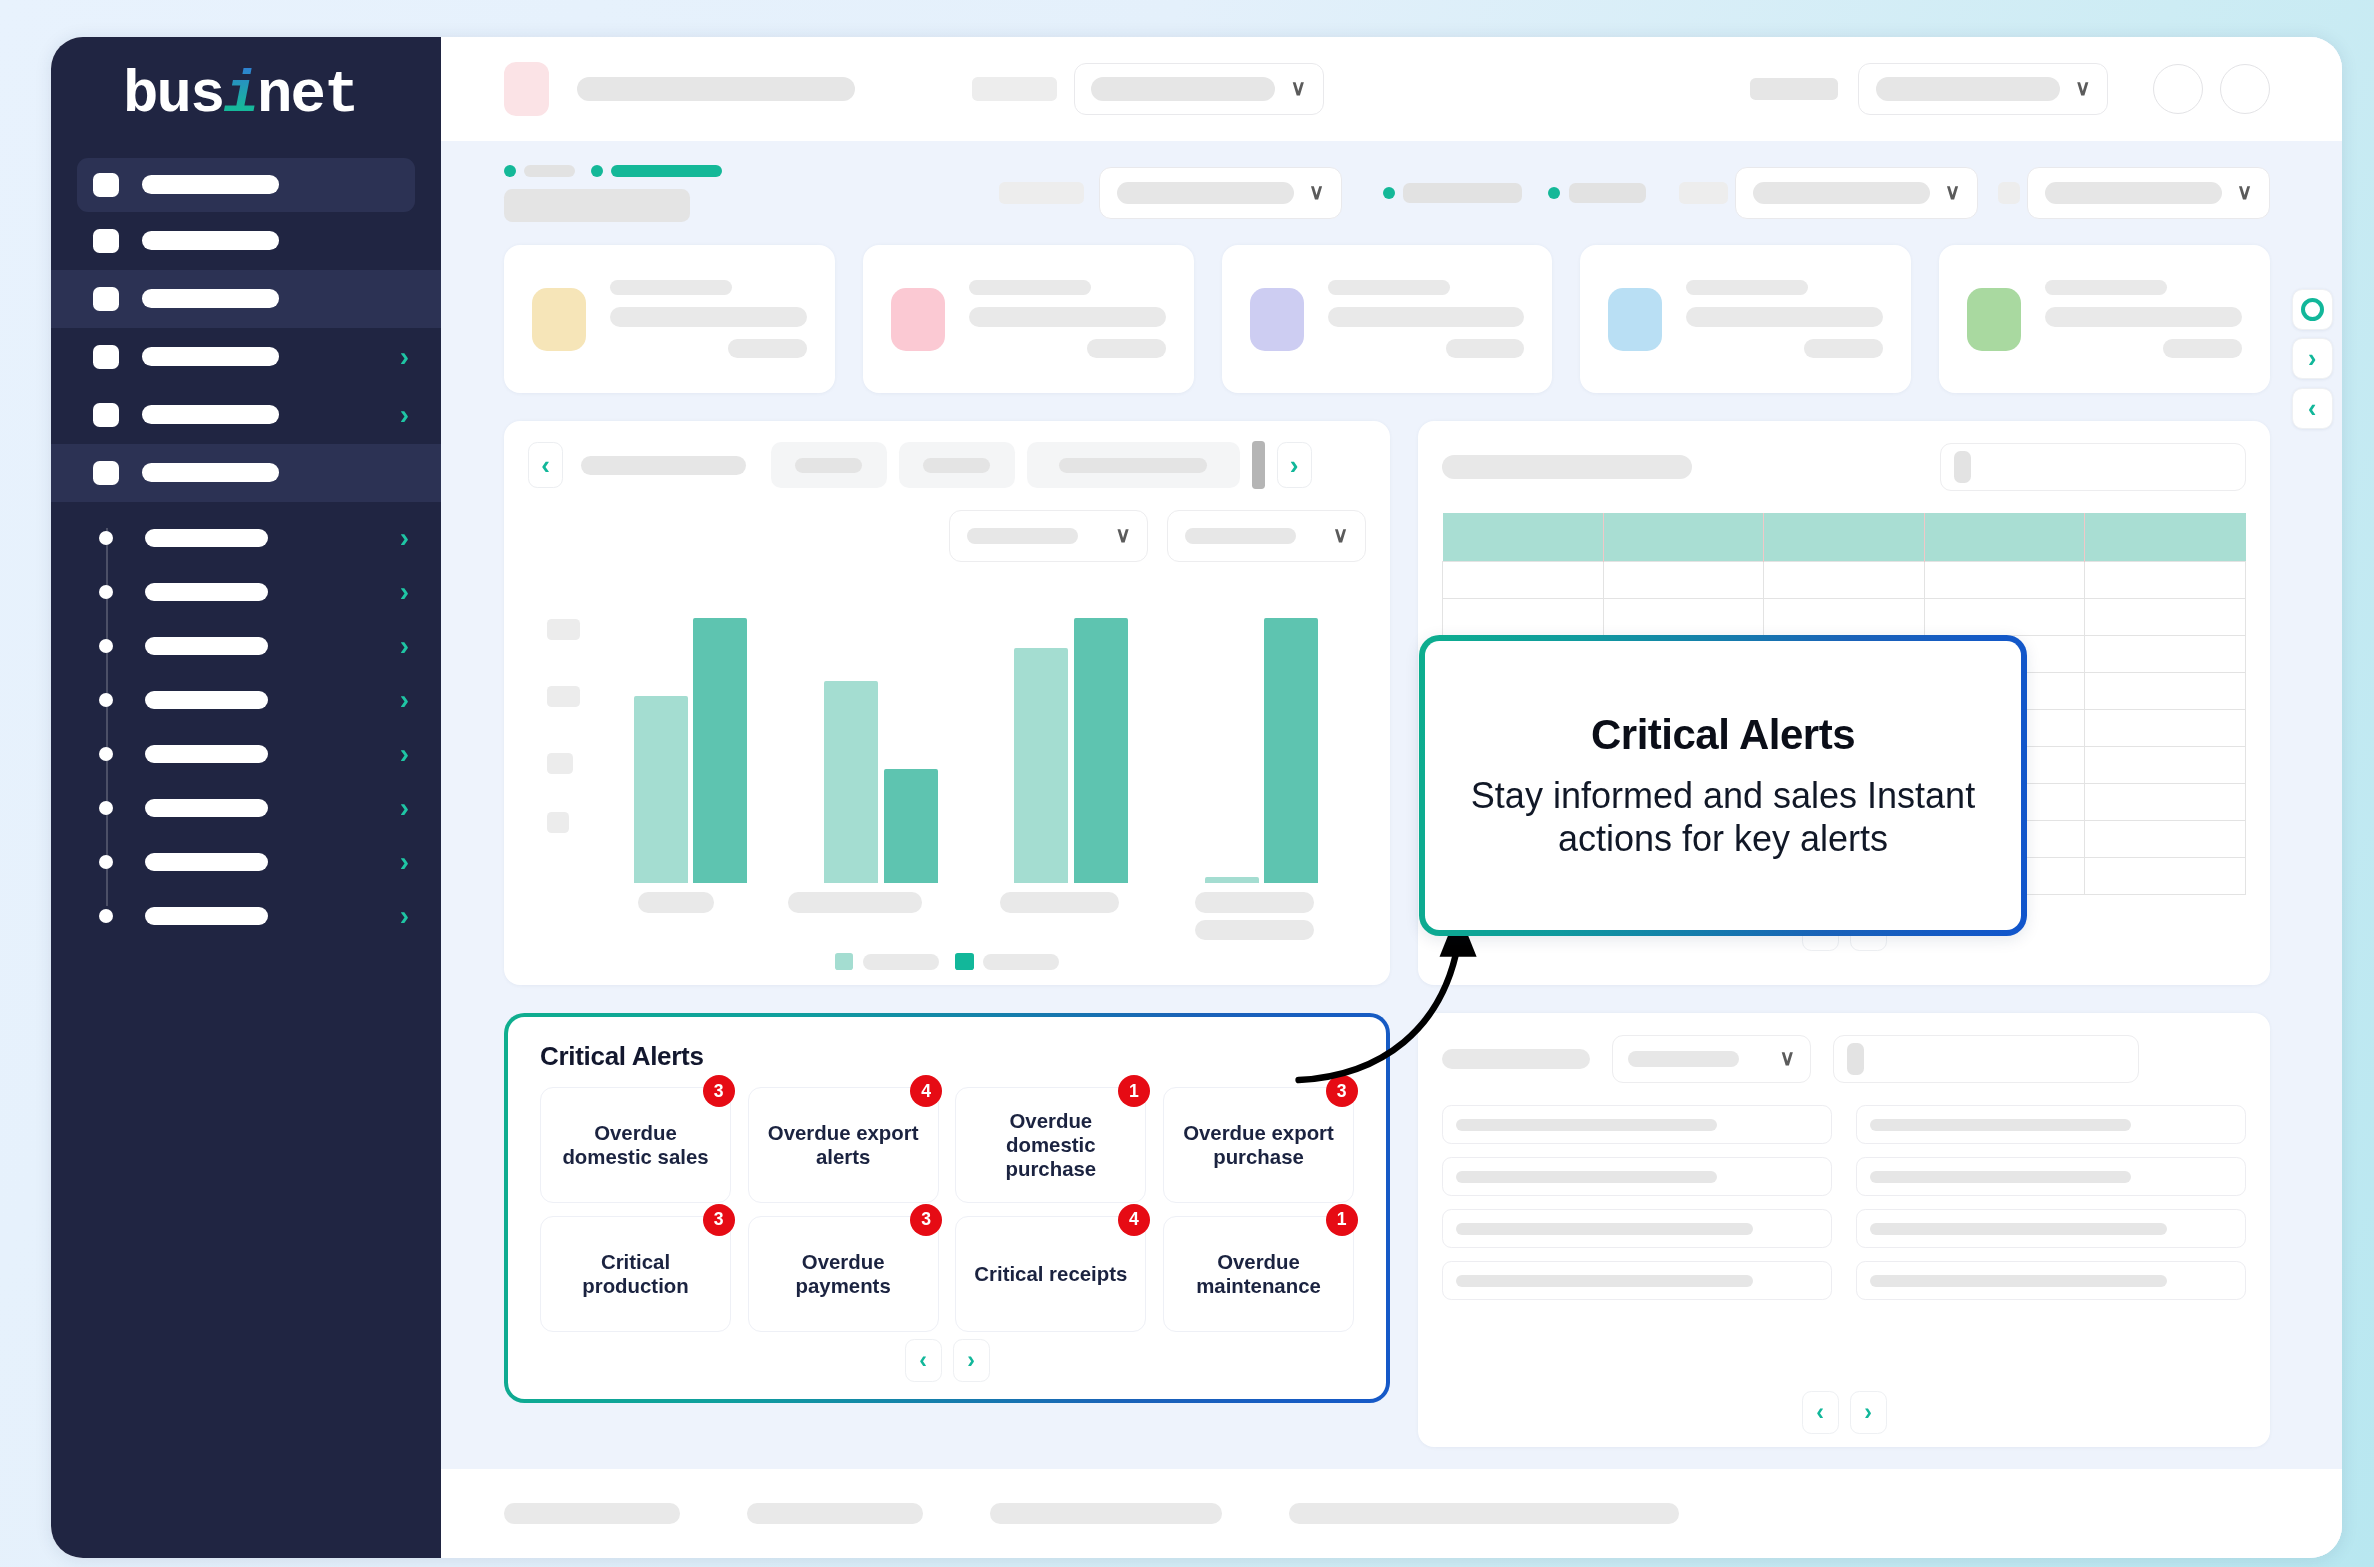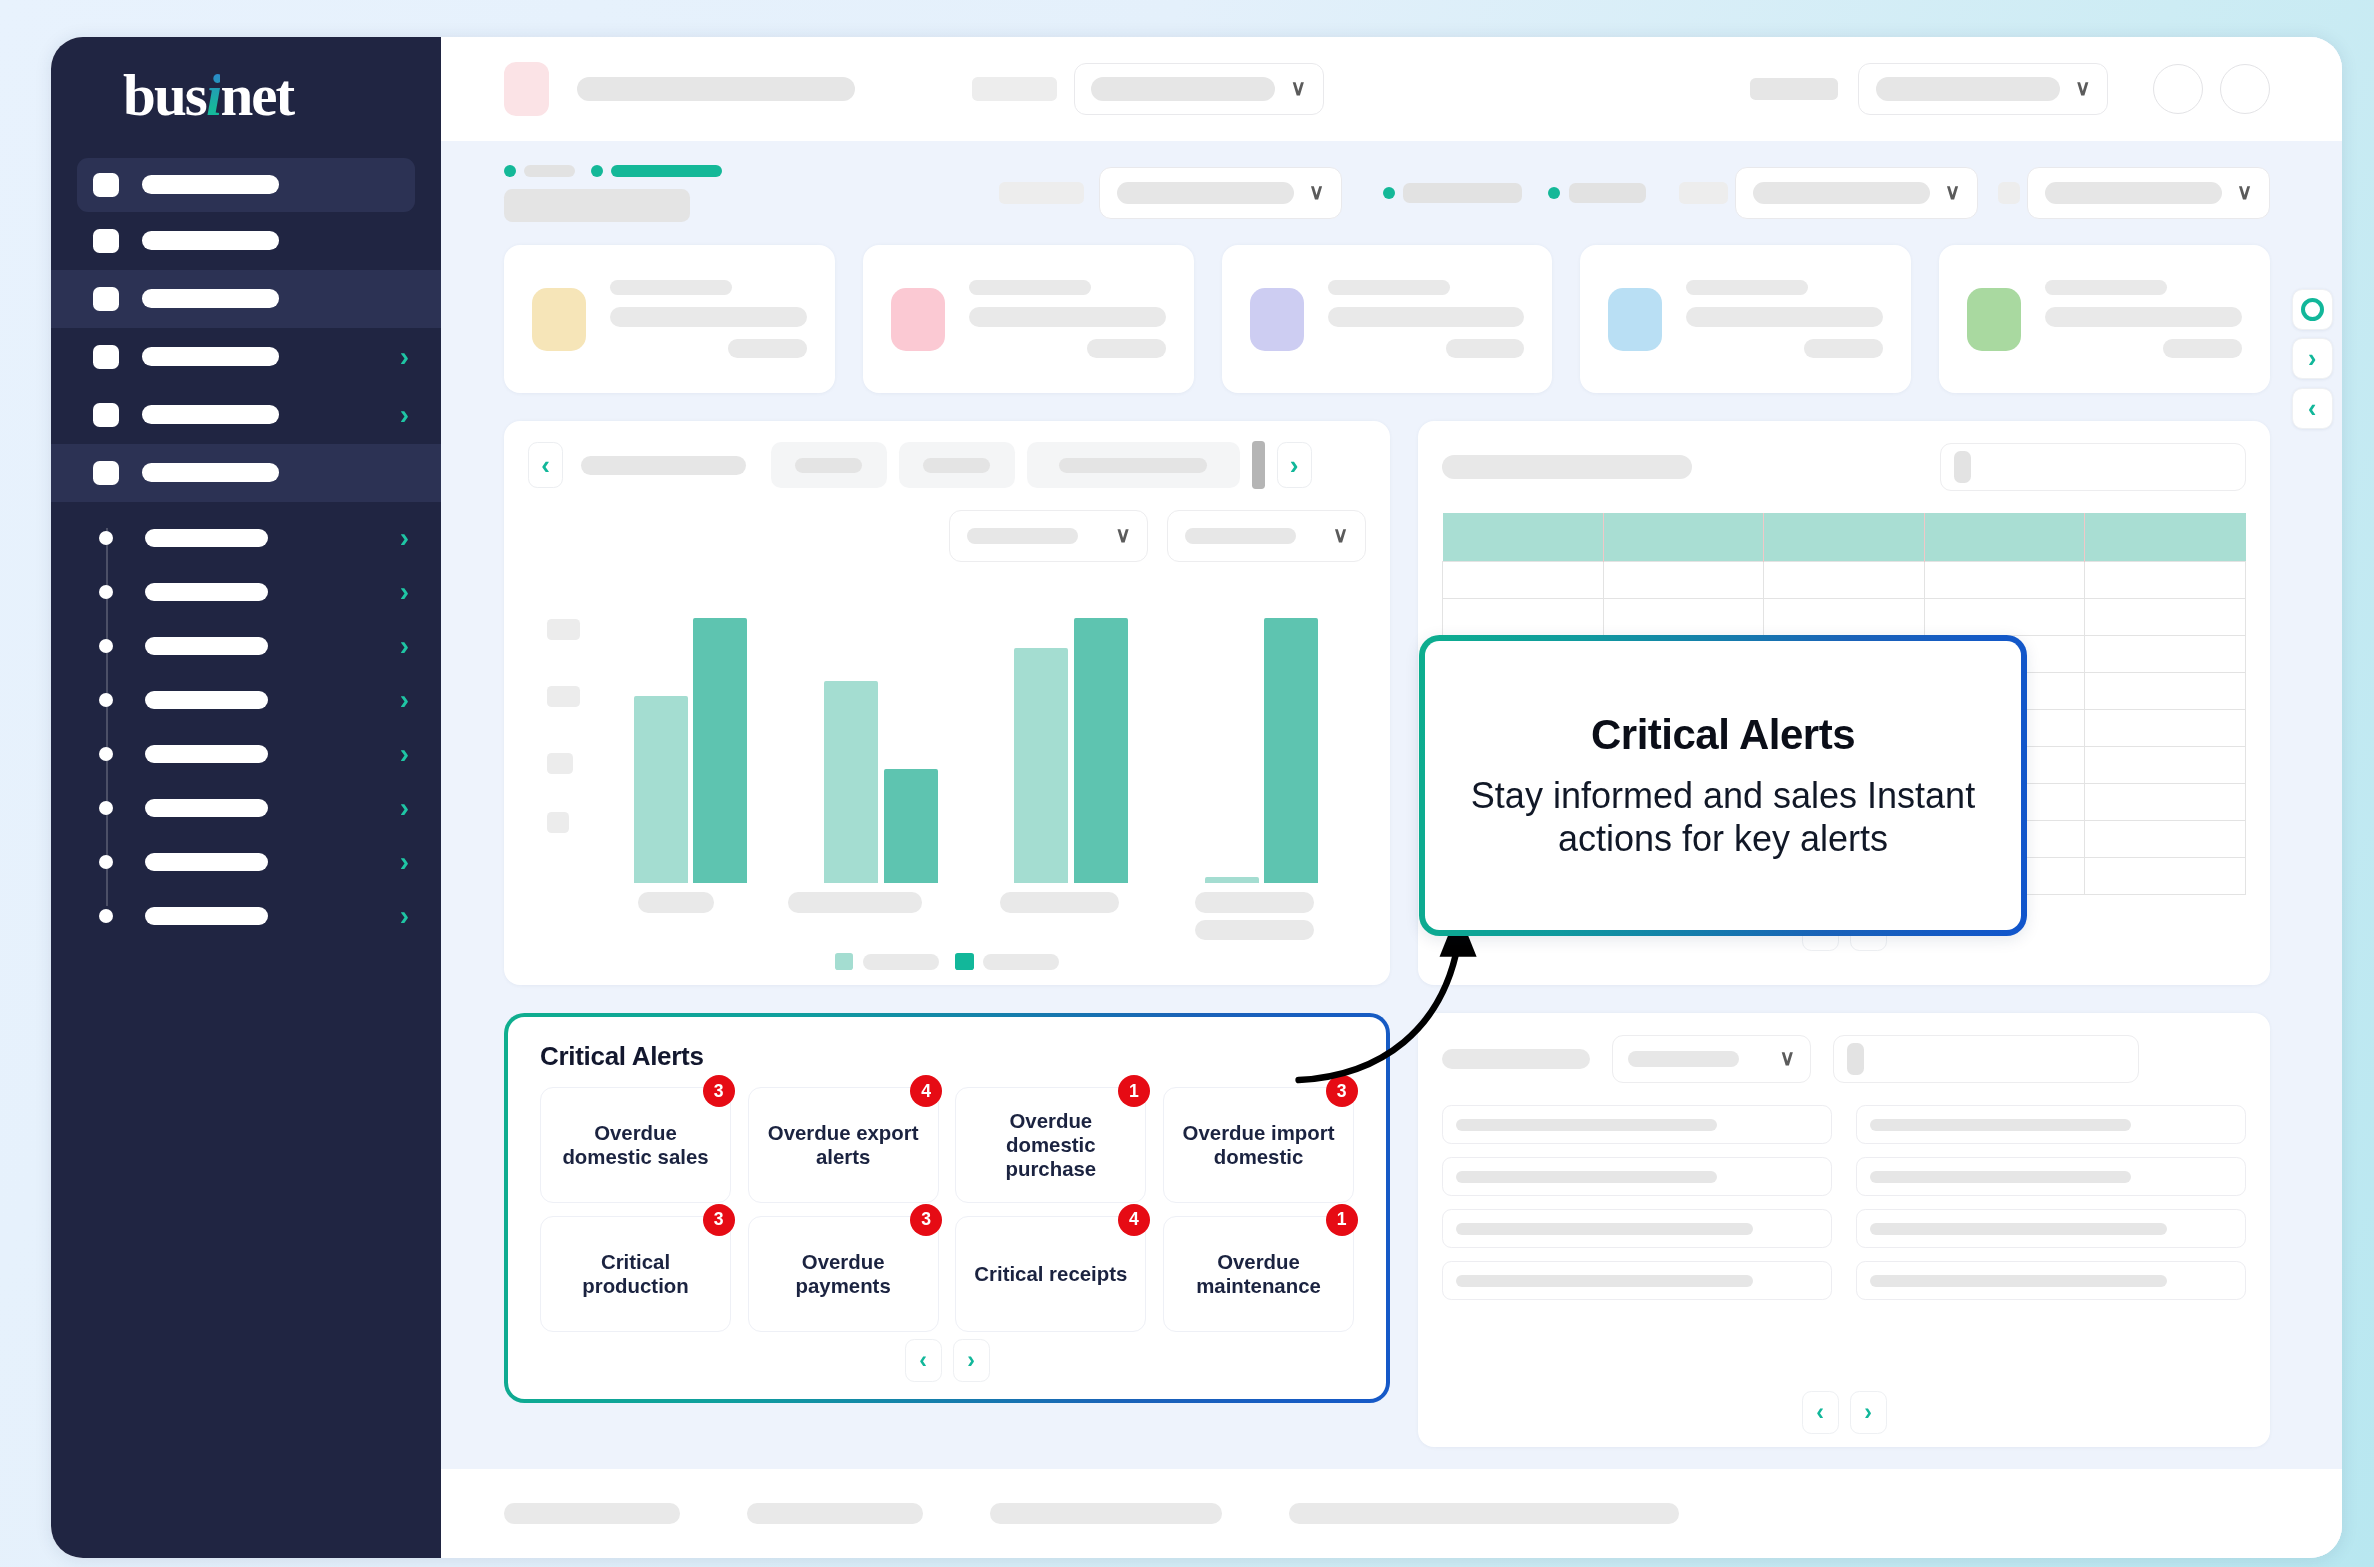--- a/index.html
+++ b/index.html
@@ -26,21 +26,21 @@
   #sidebar {
     width: 390px; flex: 0 0 390px;
     background: #202542;
     border-radius: 28px 0 0 28px;
     position: relative;
     padding-top: 0;
   }
   .logo-wrap { height: 116px; display: flex; align-items: center; padding-left: 72px; }
   .logo-text {
     font-size: 59px; font-weight: 700; color: #ffffff;
-    letter-spacing: -1.9px; line-height: 1; position: relative; font-family: Liberation Serif, serif;
+    letter-spacing: -1.9px; line-height: 1; position: relative; font-family: Liberation Mono, monospace;
   }
   .logo-i {
     display: inline-block;
     background: linear-gradient(180deg, #2f7fd4 0%, #17b79a 70%, #10c0a0 100%);
     -webkit-background-clip: text; background-clip: text; color: transparent;
     font-style: italic; font-weight: 700;
   }
 
   .nav-list { padding: 4.6px 0 0 0; }
   .nav-item {
@@ -517,21 +517,21 @@
             <div class="alert-tile">
               <span class="alert-badge">4</span>
               <span class="alert-label">Overdue export alerts</span>
             </div>
             <div class="alert-tile">
               <span class="alert-badge">1</span>
               <span class="alert-label">Overdue domestic purchase</span>
             </div>
             <div class="alert-tile">
               <span class="alert-badge">3</span>
-              <span class="alert-label">Overdue import domestic</span>
+              <span class="alert-label">Overdue export purchase</span>
             </div>
             <div class="alert-tile">
               <span class="alert-badge">3</span>
               <span class="alert-label">Critical production</span>
             </div>
             <div class="alert-tile">
               <span class="alert-badge">3</span>
               <span class="alert-label">Overdue payments</span>
             </div>
             <div class="alert-tile">

